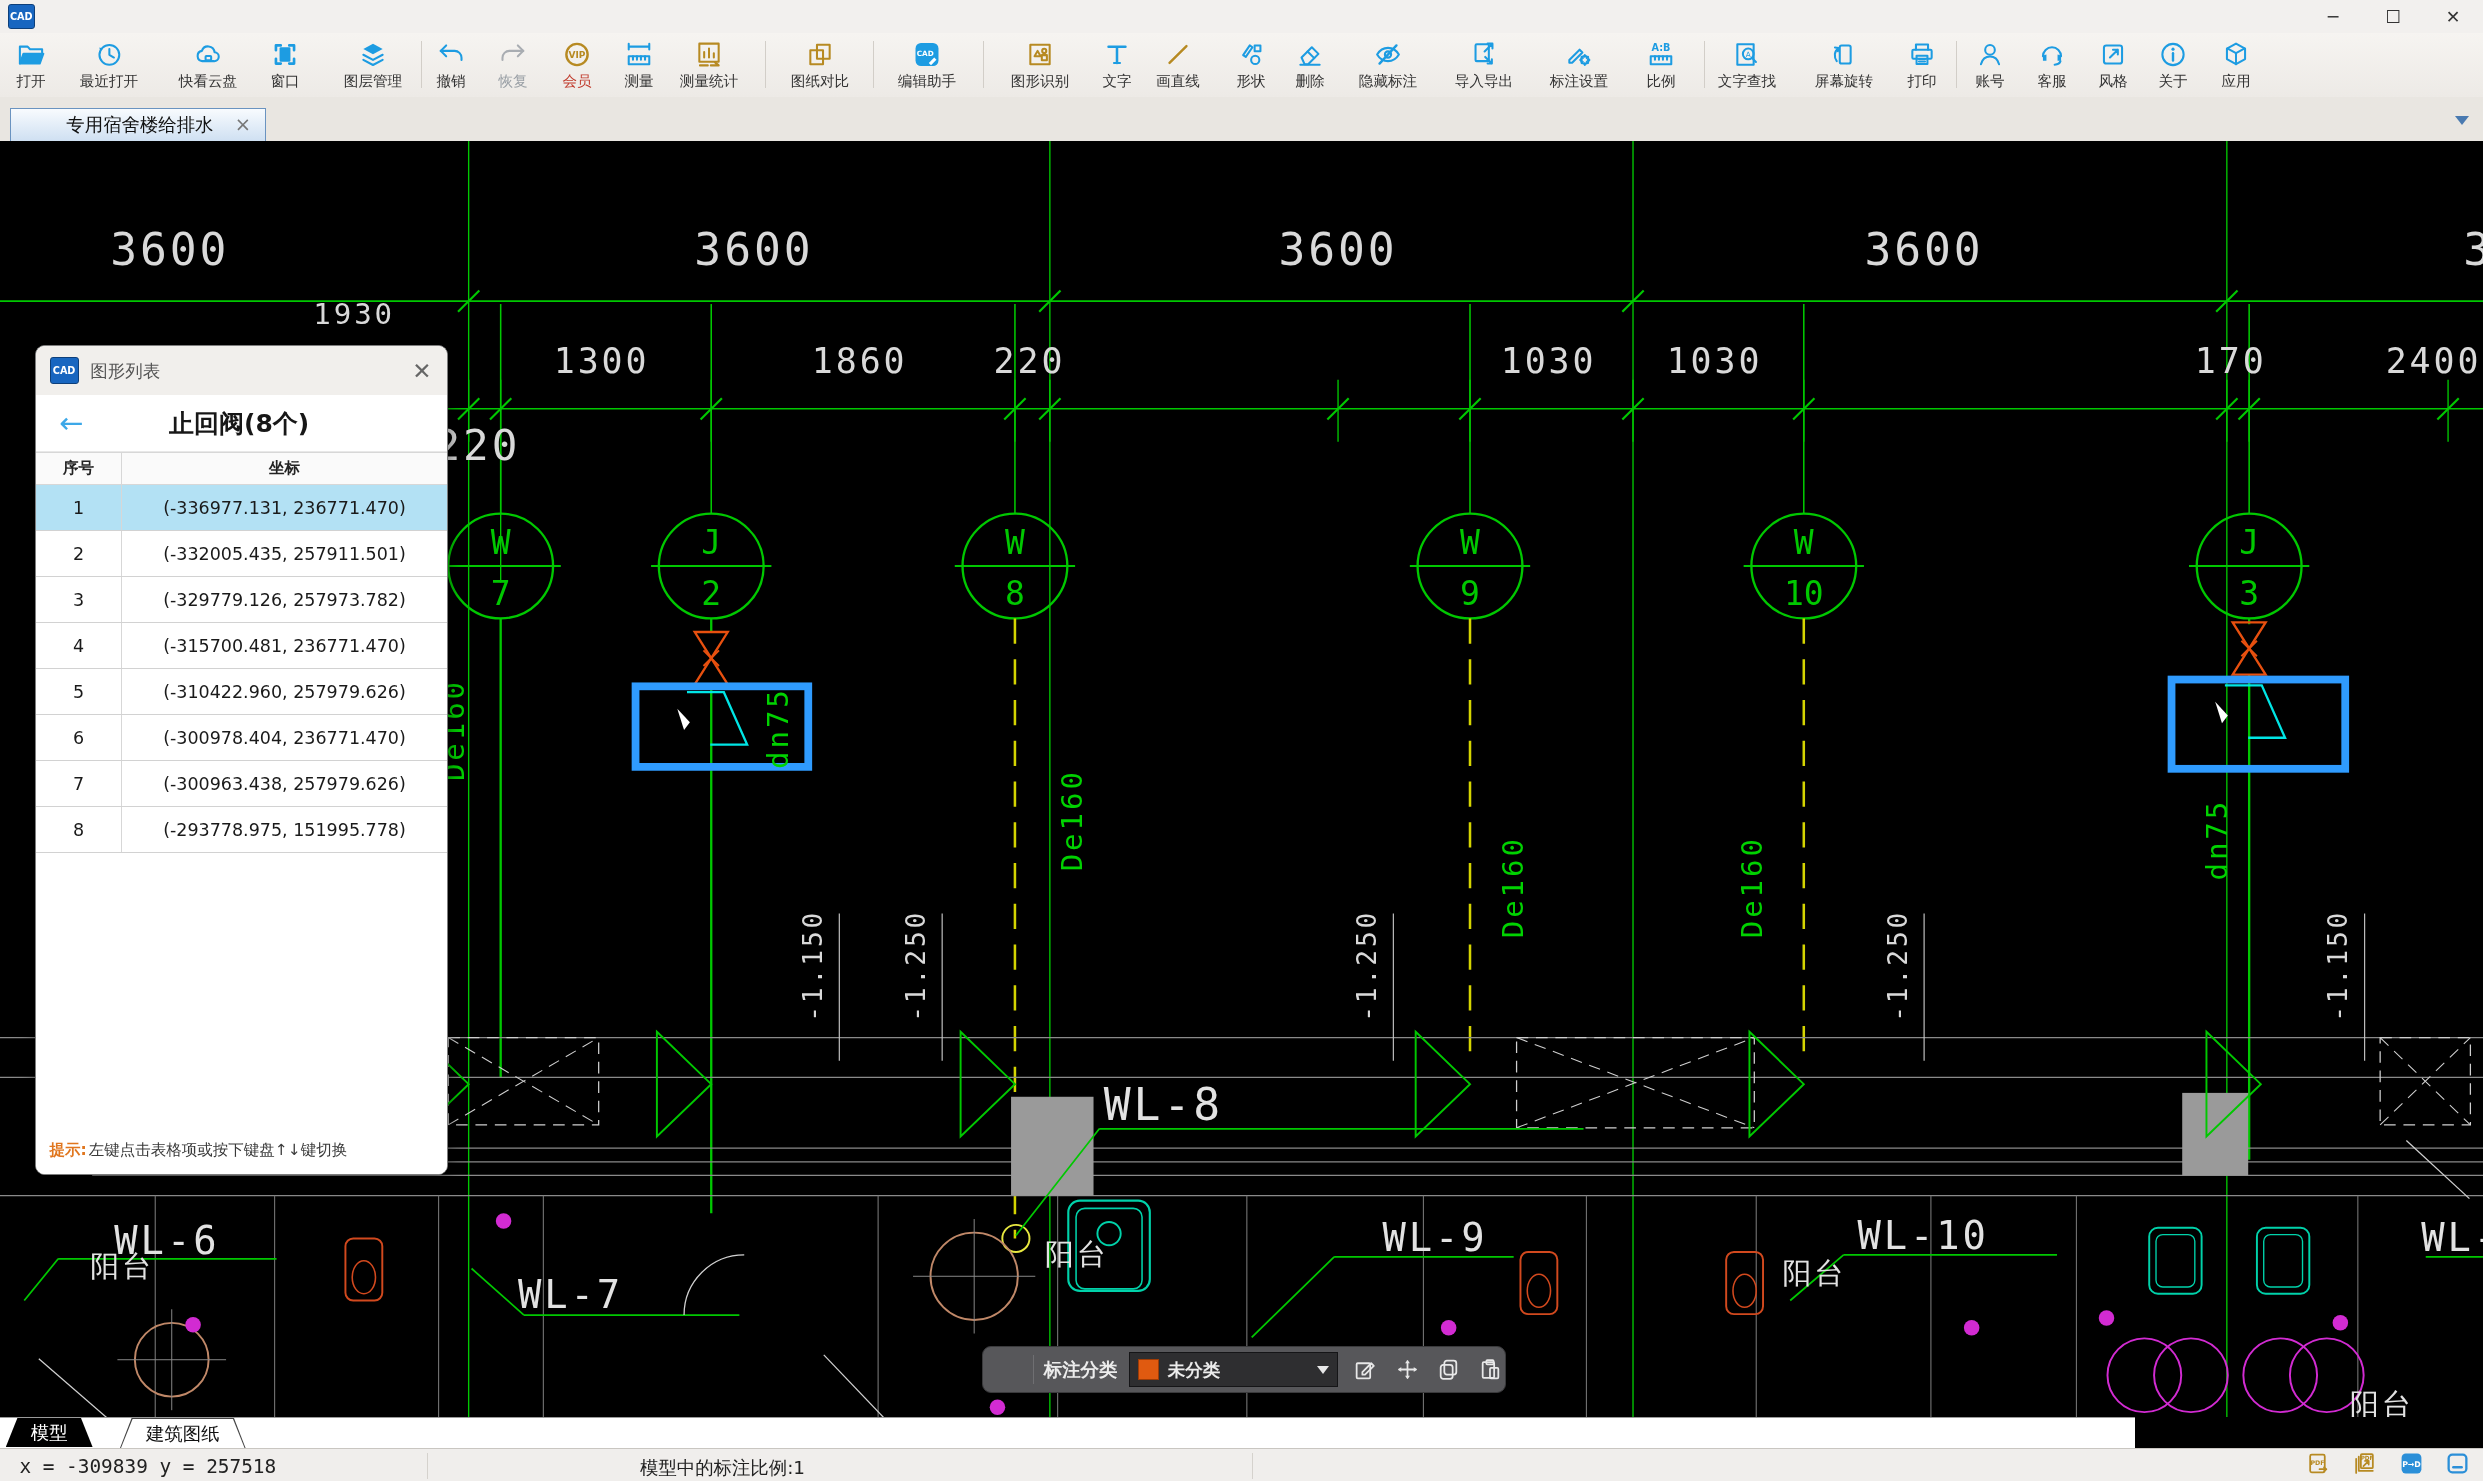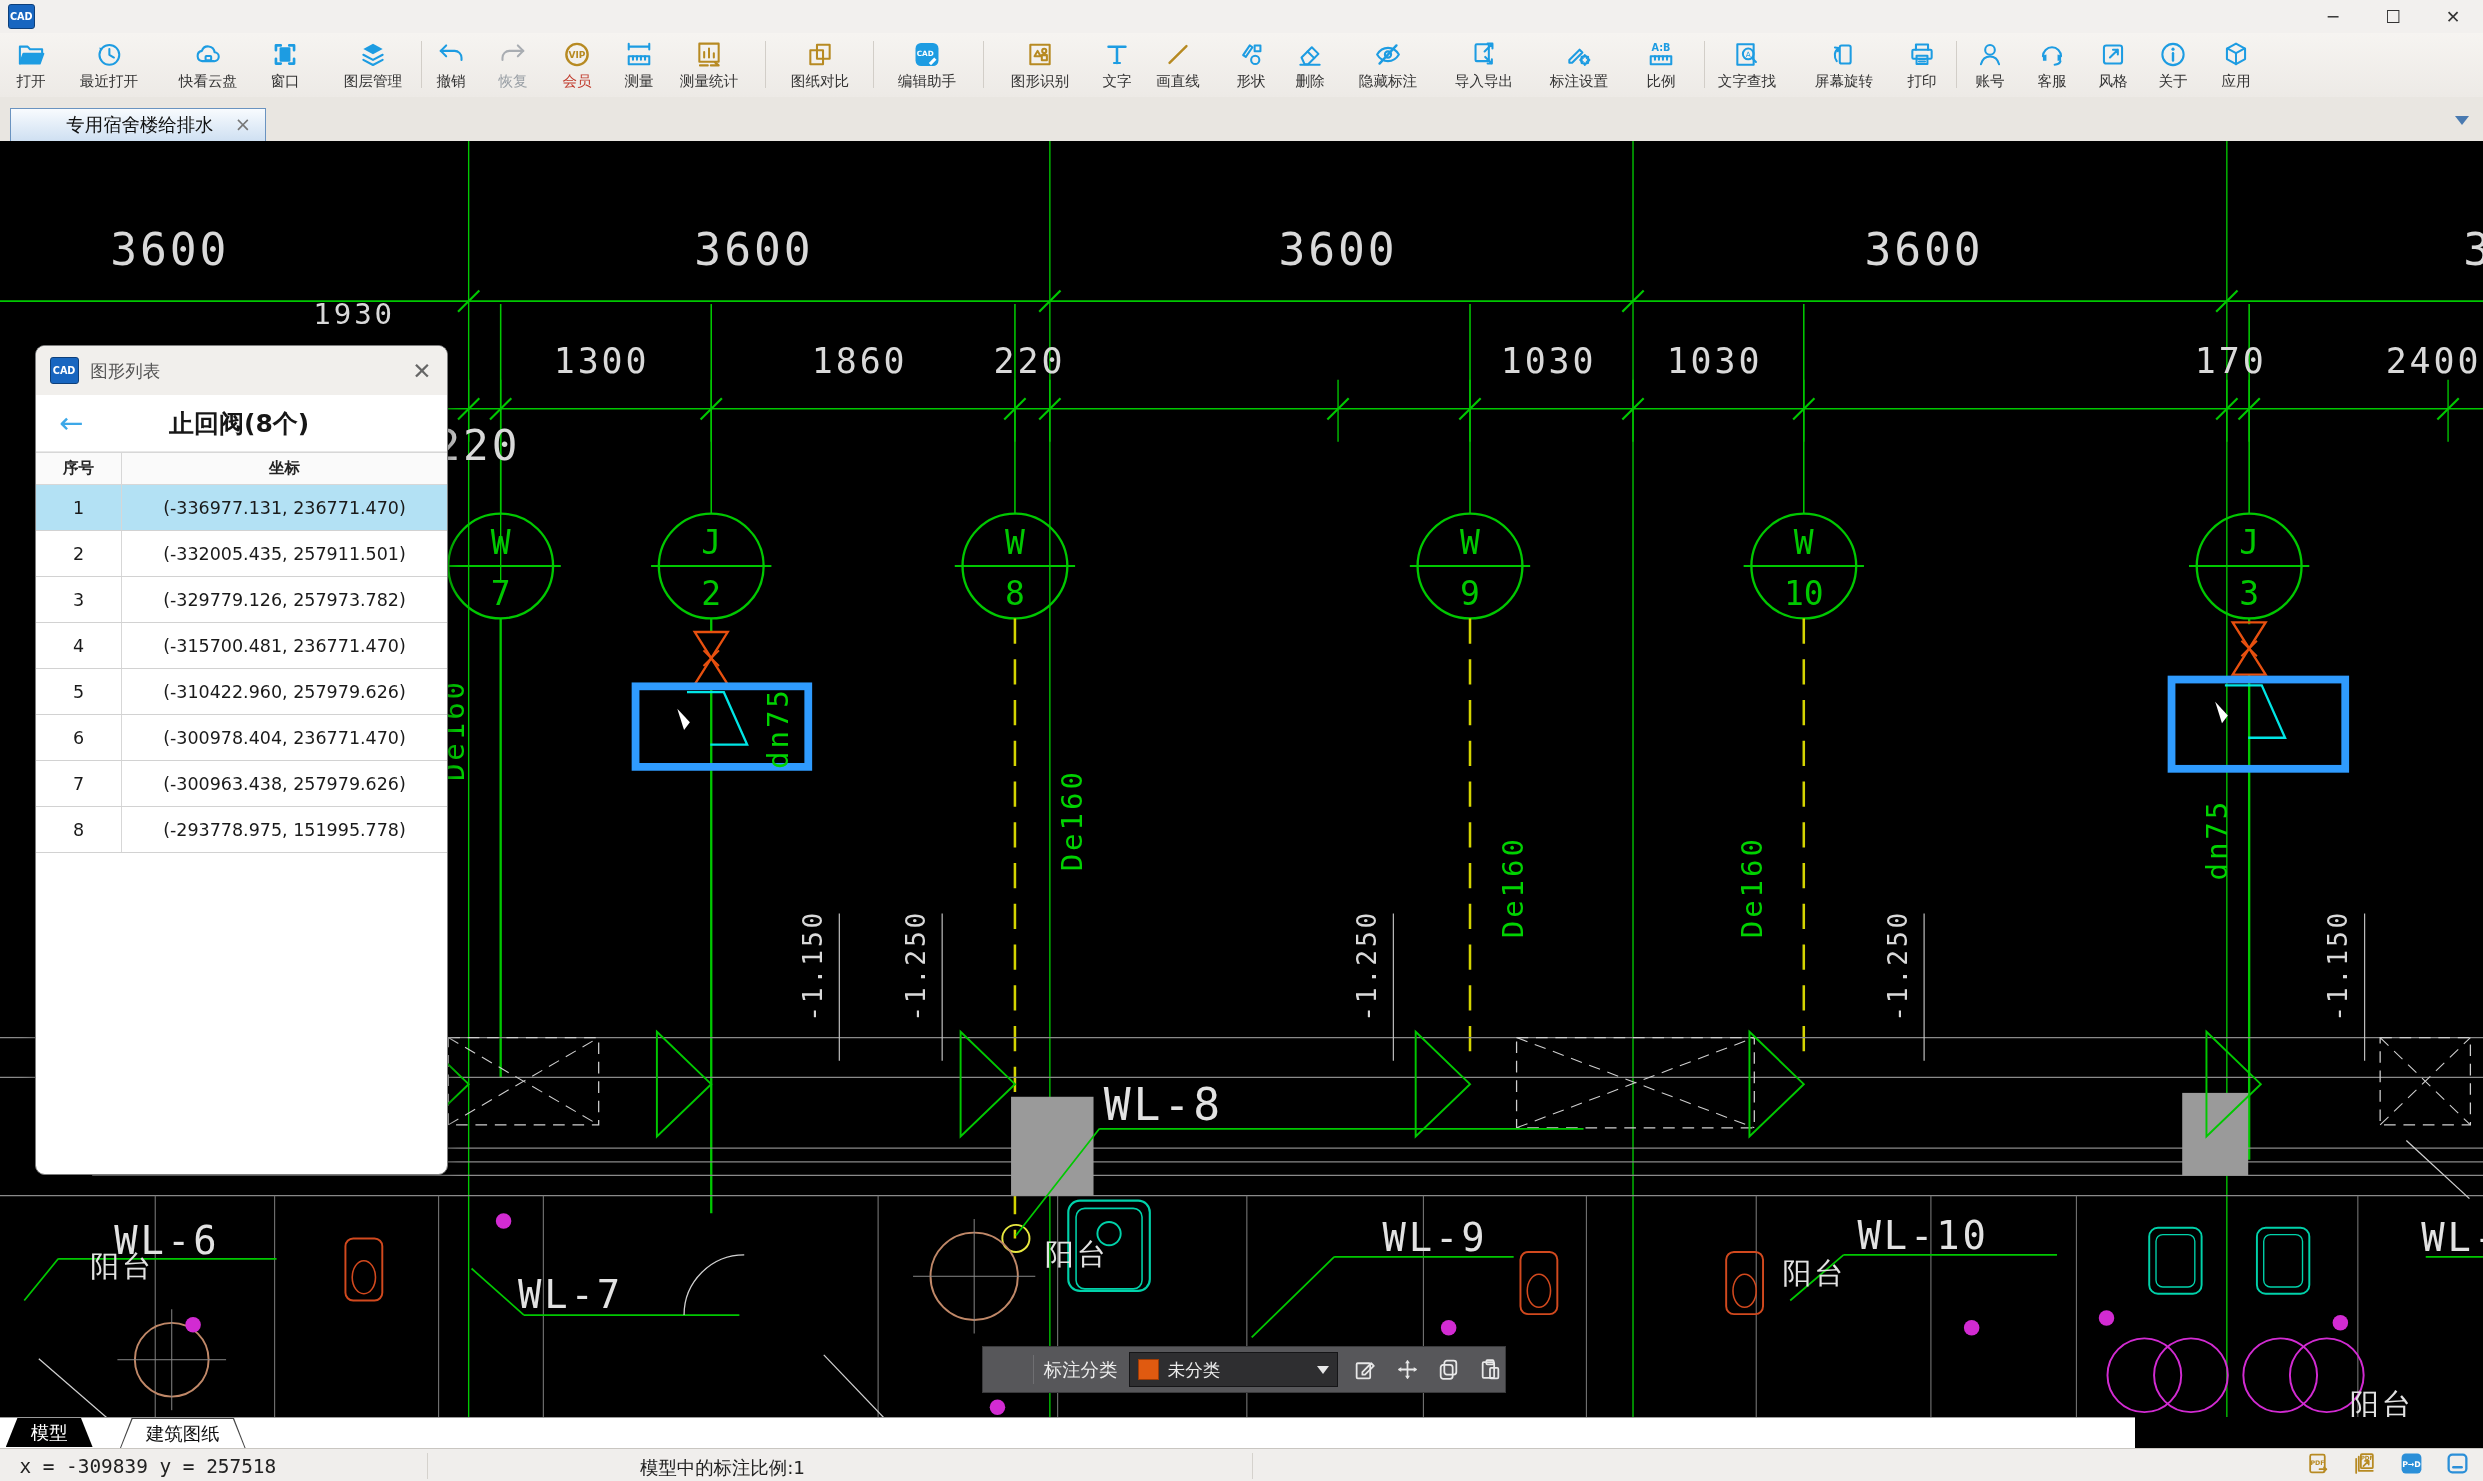--- a/index.html
+++ b/index.html
@@ -26,21 +26,21 @@
   .doctab{position:absolute;left:9.7px;top:10.7px;width:212px;height:32px;background:linear-gradient(#f8fbfe,#cfe0f2);border:1px solid #6a93c0;display:flex;align-items:center;justify-content:center;font-size:18.4px;color:#111;padding-left:42px;}
   .tabclose{margin-left:21.3px;color:#777;font-size:19.4px;}
   .tabbar-caret{position:absolute;right:13.6px;top:19.4px;width:0;height:0;border-left:7.8px solid transparent;border-right:7.8px solid transparent;border-top:9.7px solid #4a7ab0;}
 
   
   #canvas{position:absolute;left:0;top:141px;width:2483px;height:1276px;background:#000;overflow:hidden;}
   #cad-svg{position:absolute;left:0;top:0;}
   .cadtext{font-family:"DejaVu Sans Mono","Liberation Mono",monospace;}
 
   
-  #classifybar{position:absolute;left:982px;top:1205px;width:522px;height:45px;background:#57575a;border:1px solid #3a3a3c;border-radius:0;display:flex;align-items:center;color:#ececec;}
+  #classifybar{position:absolute;left:982px;top:1205px;width:522px;height:45px;background:#57575a;border:1px solid #3a3a3c;border-radius:9px;display:flex;align-items:center;color:#ececec;font-weight:bold;}
   #classifybar .cicon{width:29px;height:29px;display:flex;align-items:center;justify-content:center;color:#e8e8e8;}
   #cls-grid{margin-left:13.6px;}
   .csep{width:1px;height:29px;background:#6f6f72;margin:0 9.7px;}
   #cls-label{font-size:18.4px;white-space:nowrap;}
   #cls-dd{margin-left:11.6px;width:206px;height:33px;background:#2e2e30;border:1.9px solid #151517;display:flex;align-items:center;padding:0 7.8px;}
   #cls-swatch{width:19.4px;height:19.4px;background:#e05a10;border:1px solid #9e3c06;}
   #cls-value{font-size:17.5px;margin-left:8.7px;flex:1;}
   #cls-caret{width:0;height:0;border-left:6.8px solid transparent;border-right:6.8px solid transparent;border-top:8.7px solid #e8e8e8;}
   .cls-tools{display:flex;margin-left:13.6px;gap:12.6px;}
 
@@ -739,20 +739,24 @@
         </div>
         <div class="trow">
           <div class="col-idx">7</div>
           <div class="col-coord">(-300963.438, 257979.626)</div>
         </div>
         <div class="trow">
           <div class="col-idx">8</div>
           <div class="col-coord">(-293778.975, 151995.778)</div>
         </div>
       </div>
+    <div id="panel-hint">
+      <span id="hint-prefix">提示:</span>
+      <span id="hint-text">左键点击表格项或按下键盘↑↓键切换</span>
+    </div>
   </div>
 
   <div id="layouttabs">
       <div class="ltab-wrap" style="left: 5.8px;">
         <div class="ltab active">模型</div>
       </div>
       <div class="ltab-wrap" style="left: 120px;">
         <div class="ltab-border">
           <div class="ltab plain">建筑图纸</div>
         </div>

